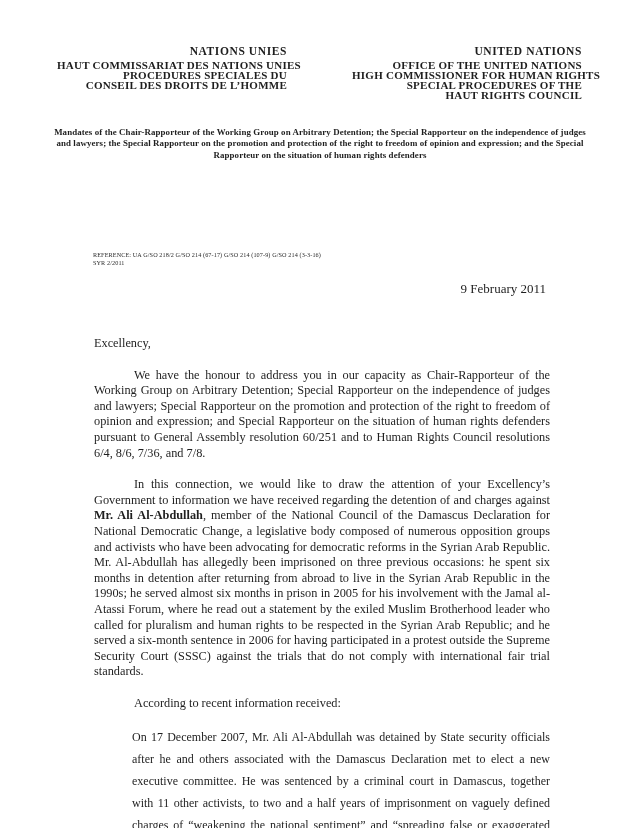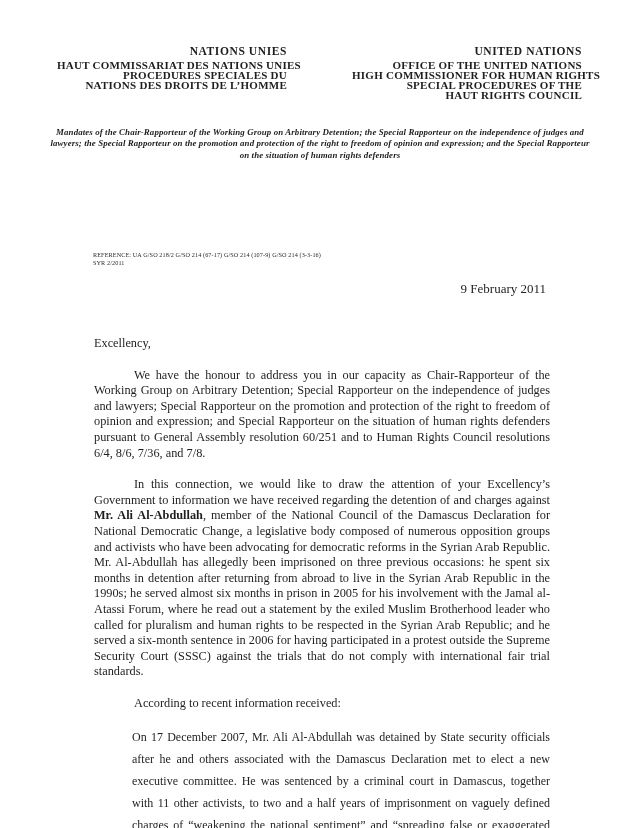--- a/index.html
+++ b/index.html
@@ -44,21 +44,20 @@
   .mandates {
     position: absolute;
     left: 50px;
     top: 127px;
     width: 540px;
     text-align: center;
     font-size: 8.9px;
     font-weight: bold;
     line-height: 11.3px;
     letter-spacing: 0.1px;
-    font-style: italic;
   }
 
   
   .reference {
     position: absolute;
     left: 93px;
     top: 251px;
     font-size: 6.2px;
     line-height: 7.6px;
     letter-spacing: 0.1px;
@@ -100,21 +99,21 @@
 </head>
 <body>
 
 <div class="page">
 
   <div class="letterhead letterhead-fr">
     <div class="org-title">NATIONS UNIES</div>
     <div class="org-line">HAUT COMMISSARIAT DES NATIONS UNIES</div>
     <div class="org-section">
       <div class="org-line">PROCEDURES SPECIALES DU</div>
-      <div class="org-line">NATIONS DES DROITS DE L’HOMME</div>
+      <div class="org-line">CONSEIL DES DROITS DE L’HOMME</div>
     </div>
   </div>
 
   <div class="letterhead letterhead-en">
     <div class="org-title">UNITED NATIONS</div>
     <div class="org-line">OFFICE OF THE UNITED  NATIONS</div>
     <div class="org-line">HIGH COMMISSIONER FOR HUMAN RIGHTS</div>
     <div class="org-section">
       <div class="org-line">SPECIAL PROCEDURES OF THE</div>
       <div class="org-line">HAUT RIGHTS COUNCIL</div>

